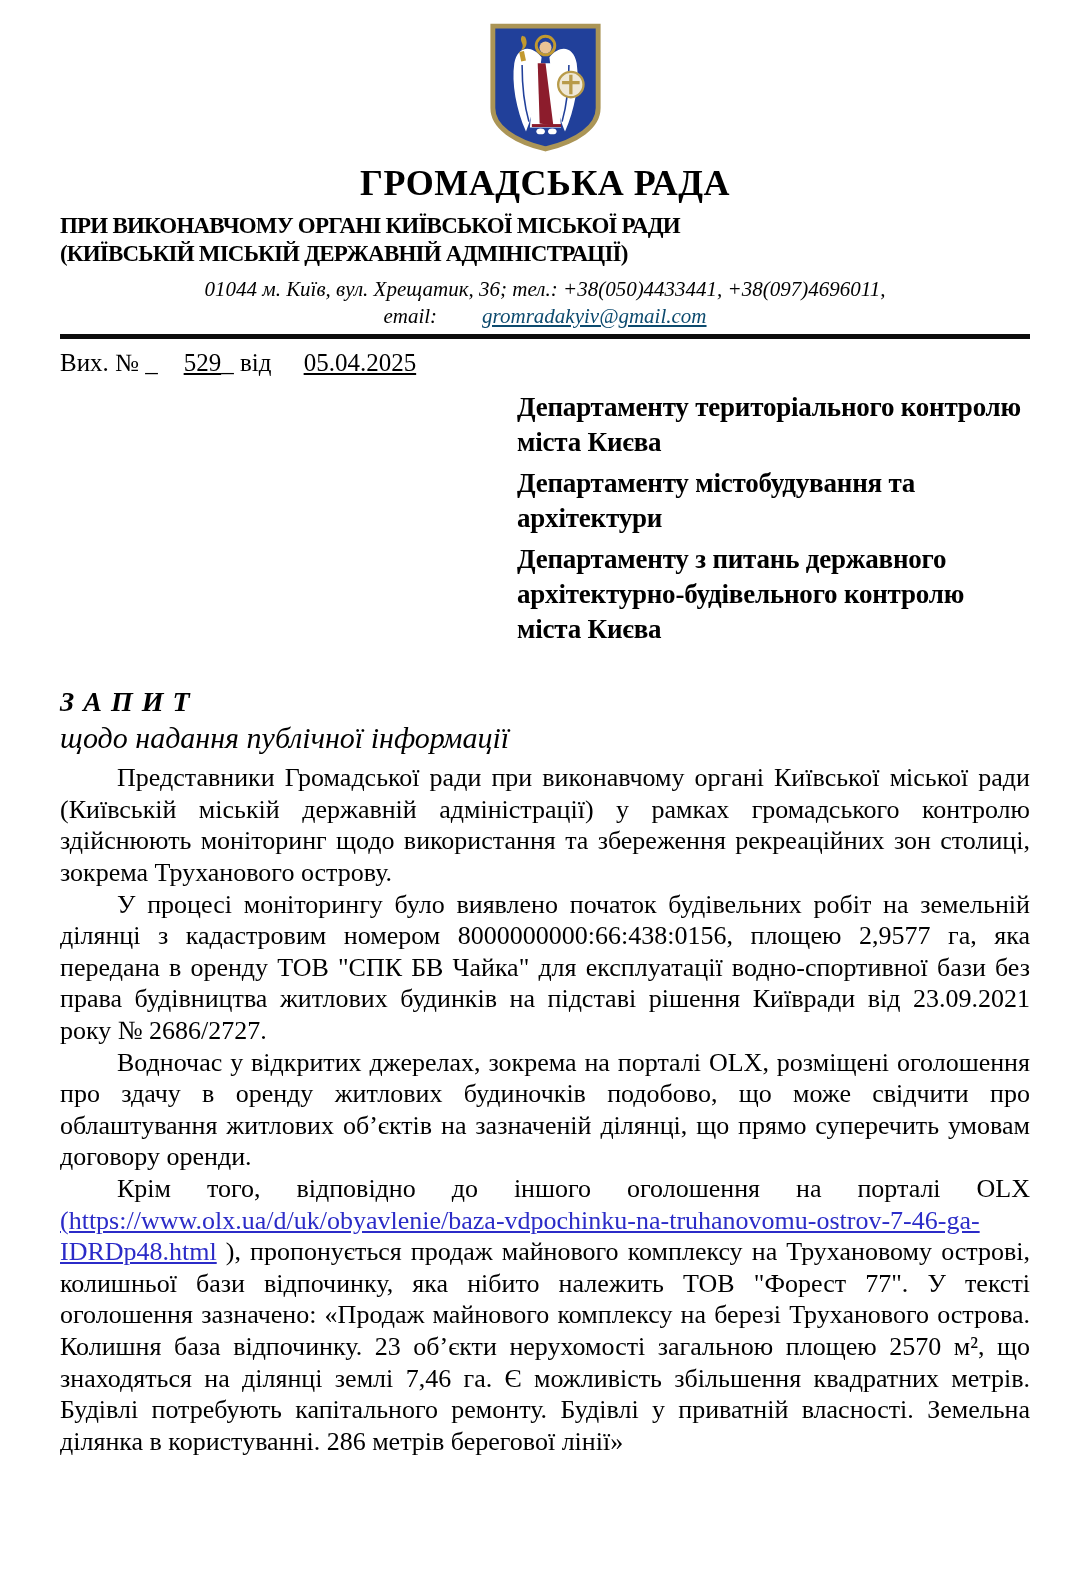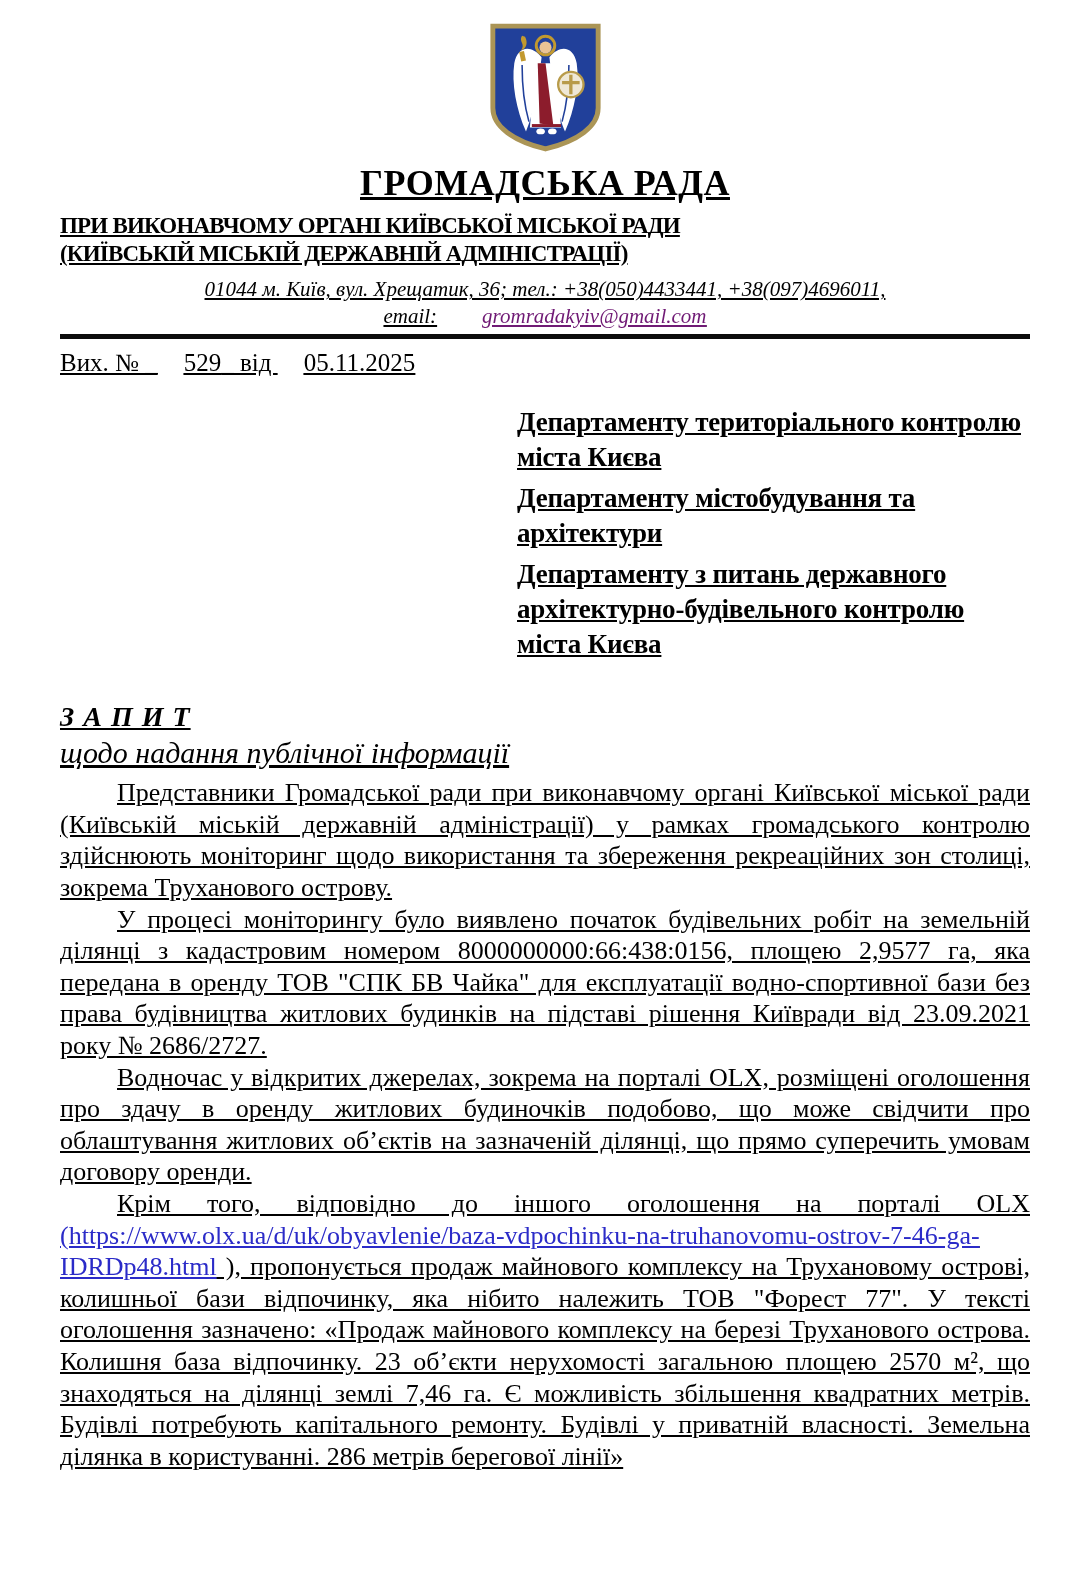--- a/index.html
+++ b/index.html
@@ -1,21 +1,21 @@
 <!DOCTYPE html>
 <html lang="uk"><head>
 <meta charset="utf-8">
 <style>
   html, body { margin: 0; padding: 0; background: #ffffff; }
   body {
     width: 1089px; height: 1570px;
     font-family: "Liberation Serif", "DejaVu Serif", serif;
     color: #000; overflow: hidden;
   }
-  .page { box-sizing: border-box; width: 1089px; height: 1570px; padding: 22px 59px 0 60px; text-decoration: underline; }
+  .page { box-sizing: border-box; width: 1089px; height: 1570px; padding: 22px 59px 0 60px; }
 
   .emblem { height: 131px; display: flex; justify-content: center; align-items: flex-start; }
 
   .org-name {
     margin: 10px 0 0 0; text-align: center;
     font-size: 36px; line-height: 1.15; font-weight: bold; letter-spacing: 0.5px;
   }
   .org-sub {
     margin-top: 8px; text-align: left;
     font-size: 23px; line-height: 1.22; font-weight: bold; letter-spacing: -0.8px;
@@ -24,21 +24,21 @@
     margin-top: 8px; text-align: center;
     font-size: 21px; line-height: 1.25; font-style: italic;
   }
   .contact a { text-decoration: underline; }
 
   .rule { margin-top: 5px; height: 5px; background: #0c0c0c; }
 
   .ref { margin-top: 8px; font-size: 25px; line-height: 1.25; }
   .ref .u { text-decoration: underline; margin-left: 26px; }
 
-  .recipients { margin-top: 27px; margin-left: 457px; width: 516px; }
+  .recipients { margin-top: 12px; margin-left: 457px; width: 516px; }
   .recipient {
     font-size: 27px; line-height: 35px; font-weight: bold;
     margin: 0 0 6px 0; letter-spacing: -0.2px;
   }
 
   .subject { margin-top: 38px; }
   .subject-title {
     font-size: 28px; line-height: 34px; font-weight: bold; font-style: italic; letter-spacing: 1px;
   }
   .subject-subtitle { font-size: 30px; line-height: 32px; font-style: italic; margin-top: 3px; }
@@ -73,25 +73,25 @@
       <ellipse cx="55" cy="112" rx="4.4" ry="3" fill="#ffffff"></ellipse>
       <ellipse cx="67" cy="112" rx="4.4" ry="3" fill="#ffffff"></ellipse>
       <path d="M46,106 H76" stroke="#8c1c2c" stroke-width="3"></path>
     </svg>
   </div>
 
   <h1 class="org-name">ГРОМАДСЬКА РАДА</h1>
   <div class="org-sub">ПРИ ВИКОНАВЧОМУ ОРГАНІ КИЇВСЬКОЇ МІСЬКОЇ РАДИ</div>
   <div class="org-sub" style="margin-top:0;">(КИЇВСЬКІЙ МІСЬКІЙ ДЕРЖАВНІЙ АДМІНІСТРАЦІЇ)</div>
 
-  <div class="contact"><span>01044 м. Київ, вул. Хрещатик, 36; тел.: +38(050)4433441, +38(097)4696011, email:</span><a href="#" class="doc-link" style="color: #701a75; margin-left: 45px;">gromradakyiv@gmail.com</a></div>
+  <div class="contact"><span>01044 м. Київ, вул. Хрещатик, 36; тел.: +38(050)4433441, +38(097)4696011, email:</span><a href="#" class="doc-link" style="color: #0c4a6e; margin-left: 45px;">gromradakyiv@gmail.com</a></div>
 
   <div class="rule"></div>
 
-  <div class="ref"><span>Вих. № _</span><span class="u">529</span><span>_ від </span><span class="u">05.11.2025</span></div>
+  <div class="ref"><span>Вих. № _</span><span class="u">529</span><span>_ від </span><span class="u">05.04.2025</span></div>
 
   <div class="recipients" id="recipients">
       <div class="recipient">Департаменту територіального контролю міста Києва</div>
       <div class="recipient">Департаменту містобудування та архітектури</div>
       <div class="recipient">Департаменту з питань державного архітектурно-будівельного контролю міста Києва</div>
     </div>
 
   <div class="subject">
     <div class="subject-title">З А П И Т</div>
     <div class="subject-subtitle">щодо надання публічної інформації</div>

